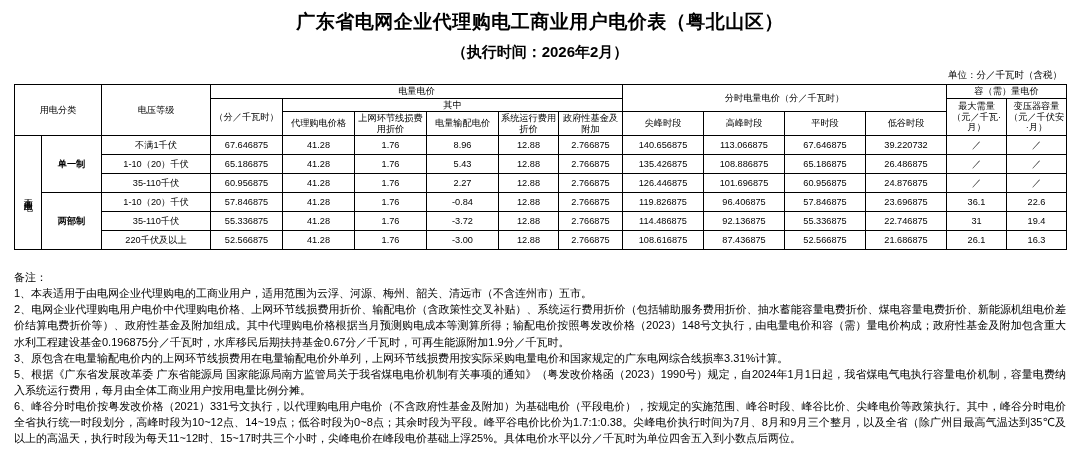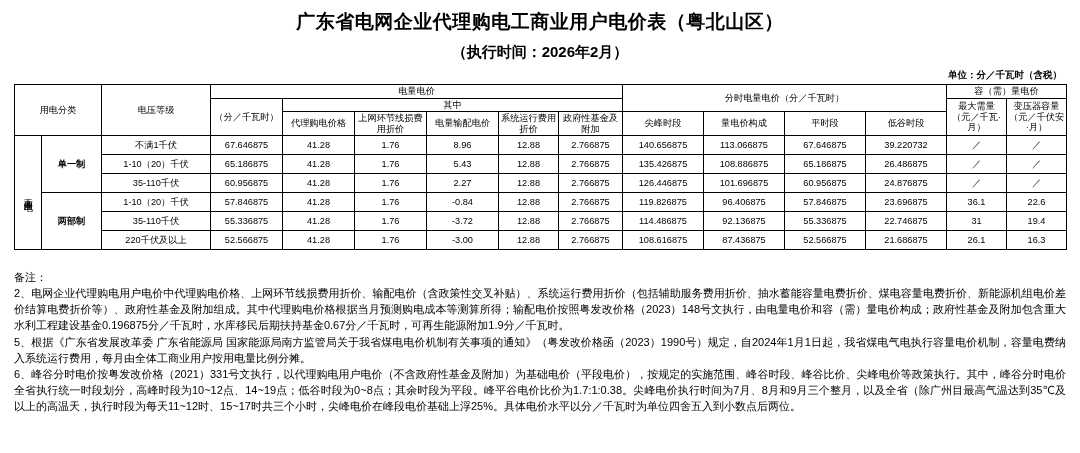--- a/index.html
+++ b/index.html
@@ -22,21 +22,20 @@
     text-align:center;
     font-size:15px;
     font-weight:bold;
     margin-top:8px;
   }
   .unit-line{
     text-align:right;
     font-size:9.5px;
     margin-top:7px;
     padding-right:4px;
-    font-weight:bold;
   }
   table.main{
     border-collapse:collapse;
     width:1052px;
     margin-top:2px;
     table-layout:fixed;
   }
   table.main th, table.main td{
     border:1px solid #000;
     text-align:center;
@@ -115,21 +114,21 @@
           <span>（元／千伏安·月）</span>
         </th>
       </tr>
       <tr>
         <th>代理购电价格</th>
         <th>上网环节线损费用折价</th>
         <th>电量输配电价</th>
         <th>系统运行费用折价</th>
         <th>政府性基金及附加</th>
         <th>尖峰时段</th>
-        <th>量电价构成</th>
+        <th>高峰时段</th>
         <th>平时段</th>
         <th>低谷时段</th>
       </tr>
     </thead>
     <tbody>
       <tr class="h-tall">
         <td rowspan="6" class="cat-cell">
           <span class="v-label">工商业用电</span>
         </td>
         <td rowspan="3" class="sub-cell">单一制</td>
@@ -222,18 +221,20 @@
         <td>52.566875</td>
         <td>21.686875</td>
         <td>26.1</td>
         <td>16.3</td>
       </tr>
     </tbody>
   </table>
 
   <div class="notes">
     <span class="nt">备注：</span>
+    <span class="nt">1、本表适用于由电网企业代理购电的工商业用户，适用范围为云浮、河源、梅州、韶关、清远市（不含连州市）五市。</span>
     <span class="nt">2、电网企业代理购电用户电价中代理购电价格、上网环节线损费用折价、输配电价（含政策性交叉补贴）、系统运行费用折价（包括辅助服务费用折价、抽水蓄能容量电费折价、煤电容量电费折价、新能源机组电价差价结算电费折价等）、政府性基金及附加组成。其中代理购电价格根据当月预测购电成本等测算所得；输配电价按照粤发改价格（2023）148号文执行，由电量电价和容（需）量电价构成；政府性基金及附加包含重大水利工程建设基金0.196875分／千瓦时，水库移民后期扶持基金0.67分／千瓦时，可再生能源附加1.9分／千瓦时。</span>
+    <span class="nt">3、原包含在电量输配电价内的上网环节线损费用在电量输配电价外单列，上网环节线损费用按实际采购电量电价和国家规定的广东电网综合线损率3.31%计算。</span>
     <span class="nt">5、根据《广东省发展改革委 广东省能源局 国家能源局南方监管局关于我省煤电电价机制有关事项的通知》（粤发改价格函（2023）1990号）规定，自2024年1月1日起，我省煤电气电执行容量电价机制，容量电费纳入系统运行费用，每月由全体工商业用户按用电量比例分摊。</span>
     <span class="nt">6、峰谷分时电价按粤发改价格（2021）331号文执行，以代理购电用户电价（不含政府性基金及附加）为基础电价（平段电价），按规定的实施范围、峰谷时段、峰谷比价、尖峰电价等政策执行。其中，峰谷分时电价全省执行统一时段划分，高峰时段为10~12点、14~19点；低谷时段为0~8点；其余时段为平段。峰平谷电价比价为1.7:1:0.38。尖峰电价执行时间为7月、8月和9月三个整月，以及全省（除广州目最高气温达到35℃及以上的高温天，执行时段为每天11~12时、15~17时共三个小时，尖峰电价在峰段电价基础上浮25%。具体电价水平以分／千瓦时为单位四舍五入到小数点后两位。</span>
   </div>
 
 </div>
 
 </body></html>

